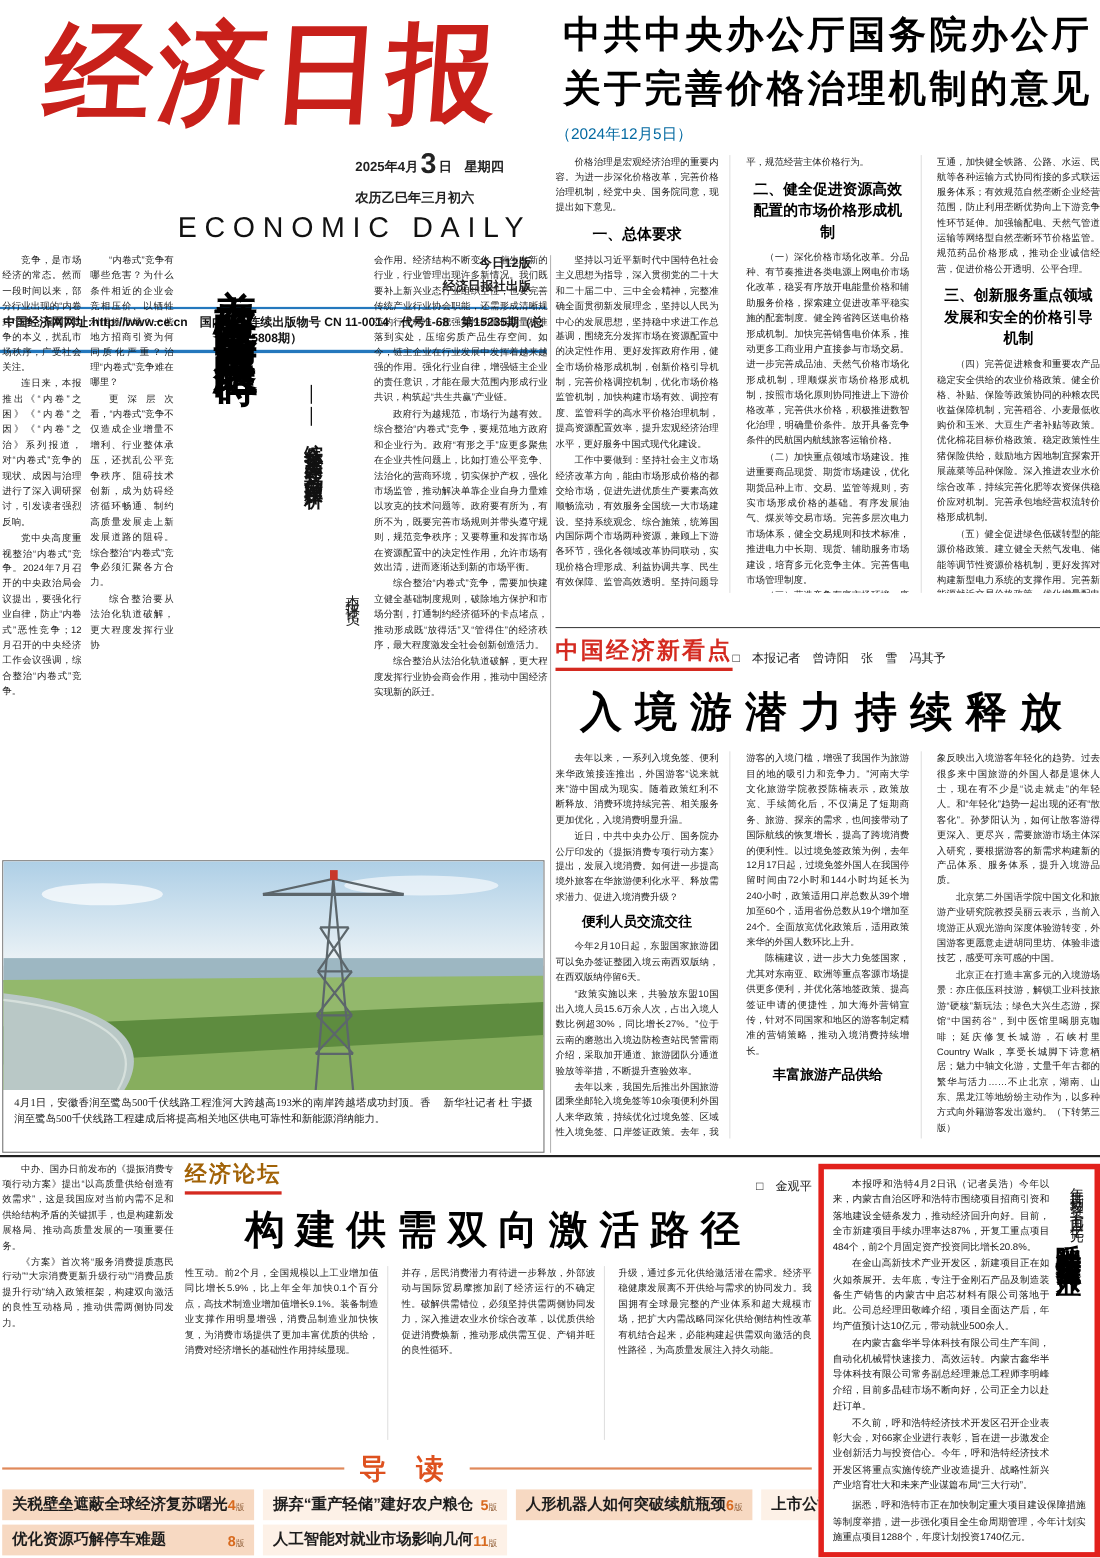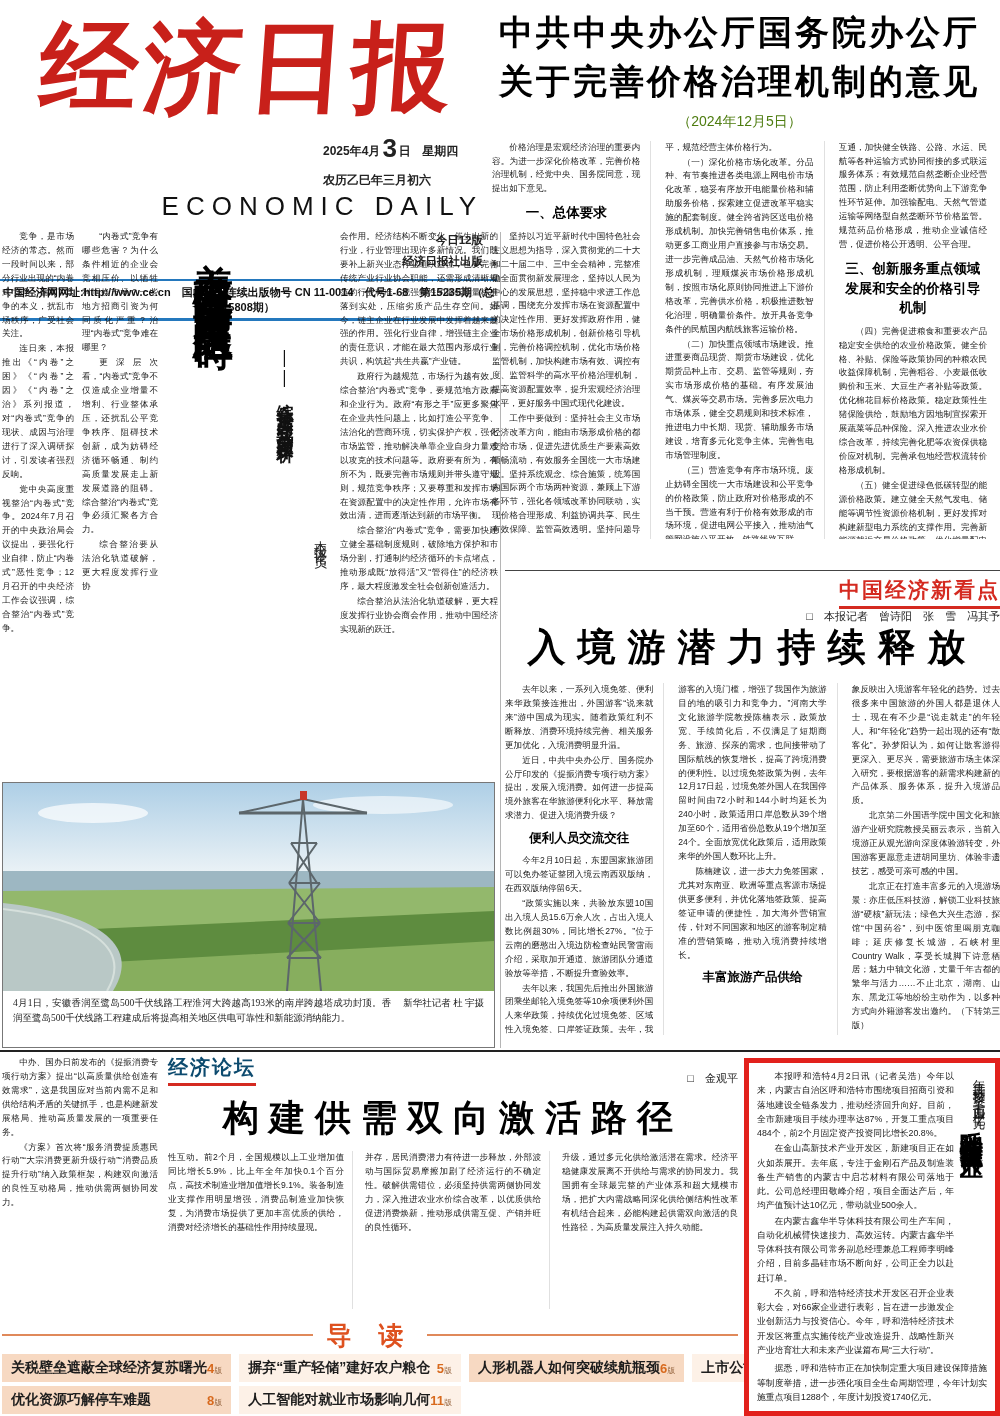--- a/index.html
+++ b/index.html
@@ -27,24 +27,24 @@
 
   
   .p{font-size:8.6px;line-height:1.62;text-align:justify;text-indent:2em;margin:0 0 1px;color:#1b1b1b;}
   .p.cont{text-indent:0;}
   .sec-head{font-family:"Liberation Serif",serif;font-weight:bold;font-size:13.5px;
             text-align:center;margin:7px 4px;line-height:1.45;color:#000;}
   .sub-head{font-weight:bold;font-size:12.5px;text-align:center;margin:7px 0;color:#000;}
   .newscol{overflow:hidden;}
 
   
-  #opinion{left:492px;top:8px;width:495px;height:560px;}
+  #opinion{left:505px;top:8px;width:495px;height:560px;}
   .op-title{font-family:"Liberation Serif",serif;font-weight:bold;font-size:34px;
             letter-spacing:3px;text-align:center;line-height:1.45;color:#000;}
-  .op-date{text-align:center;font-size:14px;margin:6px 0 10px;color:#4d7c0f;}
+  .op-date{font-size:14px;margin:6px 0 10px;color:#0369a1;}
   .op-cols{display:flex;gap:14px;height:398px;}
   .op-cols .newscol{flex:1;border-right:1px solid #e0e0e0;padding-right:10px;}
   .op-cols .newscol:last-child{border-right:none;padding-right:0;}
 
   
   #editorial{left:2px;top:230px;width:496px;height:548px;display:flex;gap:8px;}
   .ed-colA{width:72px;}
   .ed-colB{width:76px;}
   .ed-head{width:96px;display:flex;justify-content:center;}
   .ed-head span{writing-mode:vertical-rl;font-weight:bold;font-size:40px;letter-spacing:7px;
@@ -61,36 +61,36 @@
   
   #photoblock{left:2px;top:782px;width:493px;height:266px;border:1px solid #777;
               box-sizing:border-box;background:#fff;}
   .photo-art{width:100%;height:208px;display:block;}
   .photo-cap{padding:5px 10px 0;font-size:9.5px;line-height:1.6;text-align:justify;color:#222;
              font-family:"Liberation Serif",serif;}
   .photo-credit{float:right;white-space:nowrap;padding-left:12px;}
 
   
   #lookpoint{left:505px;top:576px;width:495px;height:470px;}
-  .lp-header{display:flex;align-items:flex-end;justify-content:space-between;height:34px;flex-direction:column;}
+  .lp-header{display:flex;align-items:flex-end;height:34px;}
   .lp-label{color:#d42a20;font-weight:bold;font-size:21px;letter-spacing:2px;
             border-bottom:3px solid #d42a20;padding-bottom:2px;}
   .lp-byline{font-size:11px;color:#222;font-family:"Liberation Serif",serif;padding-bottom:4px;}
   .lp-headline{font-family:"Liberation Serif",serif;font-weight:bold;font-size:38px;
                letter-spacing:12px;text-align:center;margin:12px 0 10px;color:#000;}
   .lp-cols{display:flex;gap:14px;height:352px;}
   .lp-cols .newscol{flex:1;border-right:1px solid #e0e0e0;padding-right:10px;}
   .lp-cols .newscol:last-child{border-right:none;padding-right:0;}
 
   
   #forum{left:2px;top:1056px;width:736px;height:260px;display:flex;gap:10px;}
   .fm-left{width:156px;height:260px;}
   .fm-right{flex:1;display:flex;flex-direction:column;}
   .fm-header{display:flex;align-items:flex-end;justify-content:space-between;height:30px;}
-  .fm-label{color:#0c4a6e;font-weight:bold;font-size:20px;letter-spacing:2px;
+  .fm-label{color:#a16207;font-weight:bold;font-size:20px;letter-spacing:2px;
             border-bottom:3px solid #d42a20;padding-bottom:2px;}
   .fm-byline{font-size:11px;color:#222;font-family:"Liberation Serif",serif;}
   .fm-headline{font-weight:bold;font-size:36px;letter-spacing:10px;text-align:center;
                margin:8px 0 8px;color:#000;font-family:"Liberation Sans",sans-serif;}
   .fm-cols{display:flex;gap:12px;height:158px;}
   .fm-cols .newscol{flex:1;border-right:1px solid #e0e0e0;padding-right:8px;}
   .fm-cols .newscol:last-child{border-right:none;padding-right:0;}
 
   
   #daodu{left:2px;top:1320px;width:736px;height:94px;}
@@ -150,20 +150,21 @@
     <div class="op-date">（2024年12月5日）</div>
     <div class="op-cols">
       <div class="newscol">
           <p class="p">价格治理是宏观经济治理的重要内容。为进一步深化价格改革，完善价格治理机制，经党中央、国务院同意，现提出如下意见。</p>
           <p class="sec-head">一、总体要求</p>
           <p class="p">坚持以习近平新时代中国特色社会主义思想为指导，深入贯彻党的二十大和二十届二中、三中全会精神，完整准确全面贯彻新发展理念，坚持以人民为中心的发展思想，坚持稳中求进工作总基调，围绕充分发挥市场在资源配置中的决定性作用、更好发挥政府作用，健全市场价格形成机制，创新价格引导机制，完善价格调控机制，优化市场价格监管机制，加快构建市场有效、调控有度、监管科学的高水平价格治理机制，提高资源配置效率，提升宏观经济治理水平，更好服务中国式现代化建设。</p>
           <p class="p">工作中要做到：坚持社会主义市场经济改革方向，能由市场形成价格的都交给市场，促进先进优质生产要素高效顺畅流动，有效服务全国统一大市场建设。坚持系统观念、综合施策，统筹国内国际两个市场两种资源，兼顾上下游各环节，强化各领域改革协同联动，实现价格合理形成、利益协调共享、民生有效保障、监管高效透明。坚持问题导向、改革创新，聚焦重点领域和关键环节，有效破解价格治理难点堵点问题，使价格充分反映市场供求关系，增强价格反应灵活性。坚持依法治价，完善价格法律法规，提升价格治理科学化水</p>
         </div>
       <div class="newscol">
           <p class="p cont">平，规范经营主体价格行为。</p>
+          <p class="sec-head">二、健全促进资源高效配置的市场价格形成机制</p>
           <p class="p">（一）深化价格市场化改革。分品种、有节奏推进各类电源上网电价市场化改革，稳妥有序放开电能量价格和辅助服务价格，探索建立促进改革平稳实施的配套制度。健全跨省跨区送电价格形成机制。加快完善销售电价体系，推动更多工商业用户直接参与市场交易。进一步完善成品油、天然气价格市场化形成机制，理顺煤炭市场价格形成机制，按照市场化原则协同推进上下游价格改革，完善供水价格，积极推进数智化治理，明确量价条件。放开具备竞争条件的民航国内航线旅客运输价格。</p>
           <p class="p">（二）加快重点领域市场建设。推进重要商品现货、期货市场建设，优化期货品种上市、交易、监管等规则，夯实市场形成价格的基础。有序发展油气、煤炭等交易市场。完善多层次电力市场体系，健全交易规则和技术标准，推进电力中长期、现货、辅助服务市场建设，培育多元化竞争主体。完善售电市场管理制度。</p>
           <p class="p">（三）营造竞争有序市场环境。废止妨碍全国统一大市场建设和公平竞争的价格政策，防止政府对价格形成的不当干预。营造有利于价格有效形成的市场环境，促进电网公平接入，推动油气管网设施公平开放、铁路线路互联</p>
         </div>
       <div class="newscol">
           <p class="p cont">互通，加快健全铁路、公路、水运、民航等各种运输方式协同衔接的多式联运服务体系；有效规范自然垄断企业经营范围，防止利用垄断优势向上下游竞争性环节延伸。加强输配电、天然气管道运输等网络型自然垄断环节价格监管。规范药品价格形成，推动企业诚信经营，促进价格公开透明、公平合理。</p>
           <p class="sec-head">三、创新服务重点领域发展和安全的价格引导机制</p>
           <p class="p">（四）完善促进粮食和重要农产品稳定安全供给的农业价格政策。健全价格、补贴、保险等政策协同的种粮农民收益保障机制，完善稻谷、小麦最低收购价和玉米、大豆生产者补贴等政策。优化棉花目标价格政策。稳定政策性生猪保险供给，鼓励地方因地制宜探索开展蔬菜等品种保险。深入推进农业水价综合改革，持续完善化肥等农资保供稳价应对机制。完善承包地经营权流转价格形成机制。</p>
           <p class="p">（五）健全促进绿色低碳转型的能源价格政策。建立健全天然气发电、储能等调节性资源价格机制，更好发挥对构建新型电力系统的支撑作用。完善新能源就近交易价格政策，优化增量配电网价格机制。综合考虑能耗、环保水平等因素，完善工业重点领域阶梯电价制度。以全国碳排放权交易市场为主体，完善碳定价机制。探索有利于促进碳减排的价格支持政策。完善全国统一的绿色电力证书交易体系。建设绿色能源国际标准和认证机制。（下转第二版）</p>
         </div>

